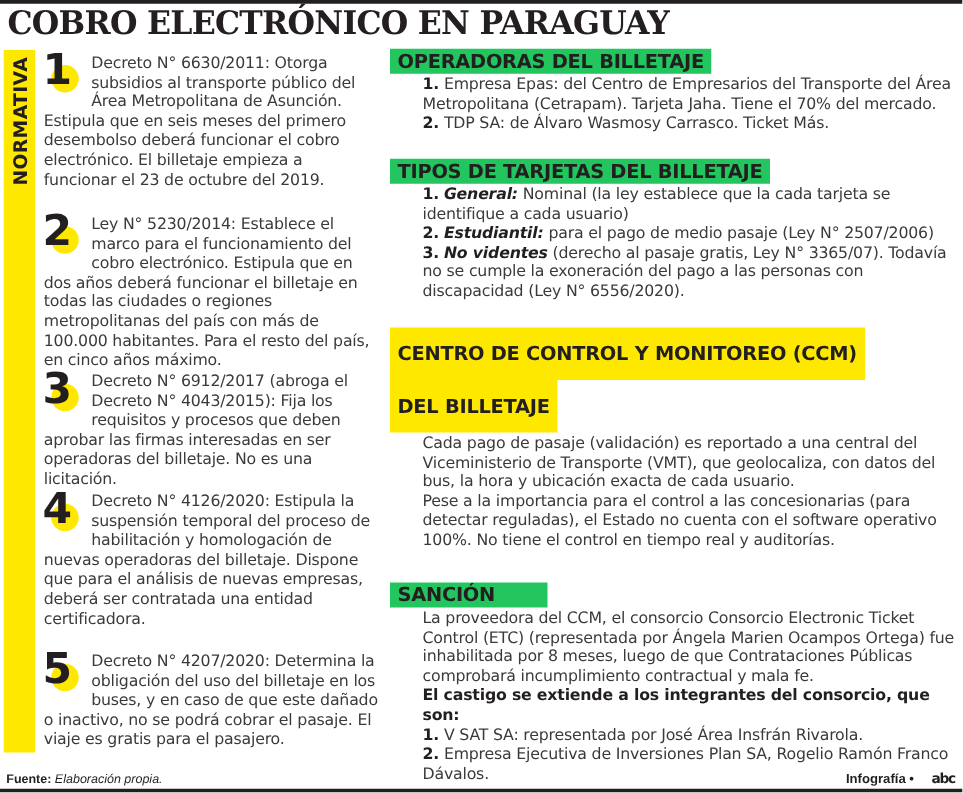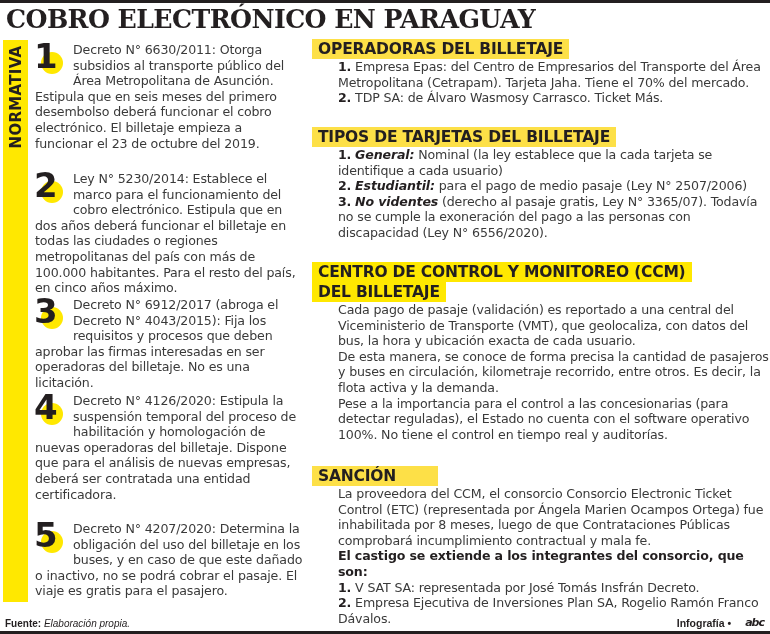--- a/index.html
+++ b/index.html
@@ -39,36 +39,36 @@
   }
   .norm-num .digit {
     position: absolute; left: -1px; top: -6px;
     font-family: "DejaVu Sans", sans-serif; font-weight: bold; font-size: 34px; color: #231f20; line-height: 40px;
   }
 
   
   .right-col { position: absolute; left: 312px; top: 0; width: 458px; }
   .section { position: absolute; left: 0; width: 458px; }
   .sec-head {
-    display: inline-block; background: #fde047; color: #231f20;
+    display: inline-block; background: #22c55e; color: #231f20;
     font-weight: bold; font-size: 15.5px; line-height: 19px; padding: 1px 6px 0 6px;
     letter-spacing: -0.2px;
   }
-  .sec-head-line { display: inline-block; background: #ffe800; padding: 0 6px; }
+  .sec-head-line { display: inline-block; background: #ffe800; padding: 11px 6px; }
   .sec-body { font-size: 12.6px; line-height: 15.6px; color: #3a3a3a; padding-left: 6px; letter-spacing: -0.15px; margin-left: 20px; }
   .sec-body b { color: #231f20; }
   .sec-body .bi { font-weight: bold; font-style: italic; color: #231f20; }
   .sec-body .strong-line { font-weight: bold; color: #231f20; }
 
   .footer-rule { position: absolute; left: 0; top: 631px; width: 770px; height: 3px; background: #231f20; }
   .source { position: absolute; left: 5px; top: 618px; font-family: "Liberation Sans", sans-serif; font-size: 10px; color: #231f20; }
   .source b { font-weight: bold; }
   .source i { font-style: italic; }
   .credit { position: absolute; right: 6px; top: 616px; font-family: "Liberation Sans", sans-serif; font-size: 10.5px; font-weight: bold; color: #231f20; display: flex; align-items: center; gap: 14px; }
-  .abc-logo { font-family: "DejaVu Sans", sans-serif; font-weight: bold; font-size: 11px; letter-spacing: -1px; color: #231f20; font-style: italic; }
+  .abc-logo { font-family: "DejaVu Sans", sans-serif; font-weight: bold; font-size: 11px; letter-spacing: -1px; color: #231f20; }
 </style>
 </head>
 <body>
 
 <div class="top-rule"></div>
 <h1 class="title">COBRO ELECTRÓNICO EN PARAGUAY</h1>
 
 <div class="sidebar-bar"></div>
 <div class="sidebar-label">
   <span>NORMATIVA</span>
@@ -131,31 +131,30 @@
     </div>
   </div>
 
   <div class="section" style="top:262px">
     <div style="font-weight:bold;font-size:15.5px;line-height:20px;color:#231f20;letter-spacing:-0.2px;">
       <span class="sec-head-line">CENTRO DE CONTROL Y MONITOREO (CCM)</span><br>
       <span class="sec-head-line">DEL BILLETAJE</span>
     </div>
     <div class="sec-body">
       <div>Cada pago de pasaje (validación) es reportado a una central del Viceministerio de Transporte (VMT), que geolocaliza, con datos del bus, la hora y ubicación exacta de cada usuario.</div>
-      <div>De esta manera, se conoce de forma precisa la cantidad de pasajeros y buses en circulación, kilometraje recorrido, entre otros. Es decir, la flota activa y la demanda.</div>
       <div>Pese a la importancia para el control a las concesionarias (para detectar reguladas), el Estado no cuenta con el software operativo 100%. No tiene el control en tiempo real y auditorías.</div>
     </div>
   </div>
 
   <div class="section" style="top:466px">
     <div class="sec-head" style="padding-right:42px">SANCIÓN</div>
     <div class="sec-body">
       <div>La proveedora del CCM, el consorcio Consorcio Electronic Ticket Control (ETC) (representada por Ángela Marien Ocampos Ortega) fue inhabilitada por 8 meses, luego de que Contrataciones Públicas comprobará incumplimiento contractual y mala fe.</div>
       <div class="strong-line">El castigo se extiende a los integrantes del consorcio, que son:</div>
-      <div><b>1.</b> <span>V SAT SA: representada por José Tomás Insfrán Decreto.</span></div>
+      <div><b>1.</b> <span>V SAT SA: representada por José Área Insfrán Rivarola.</span></div>
       <div><b>2.</b> <span>Empresa Ejecutiva de Inversiones Plan SA, Rogelio Ramón Franco Dávalos.</span></div>
     </div>
   </div>
 </div>
 
 <div class="source">
   <b>Fuente:</b> <i>Elaboración propia.</i>
 </div>
 <div class="credit">
   <span>Infografía •</span>

